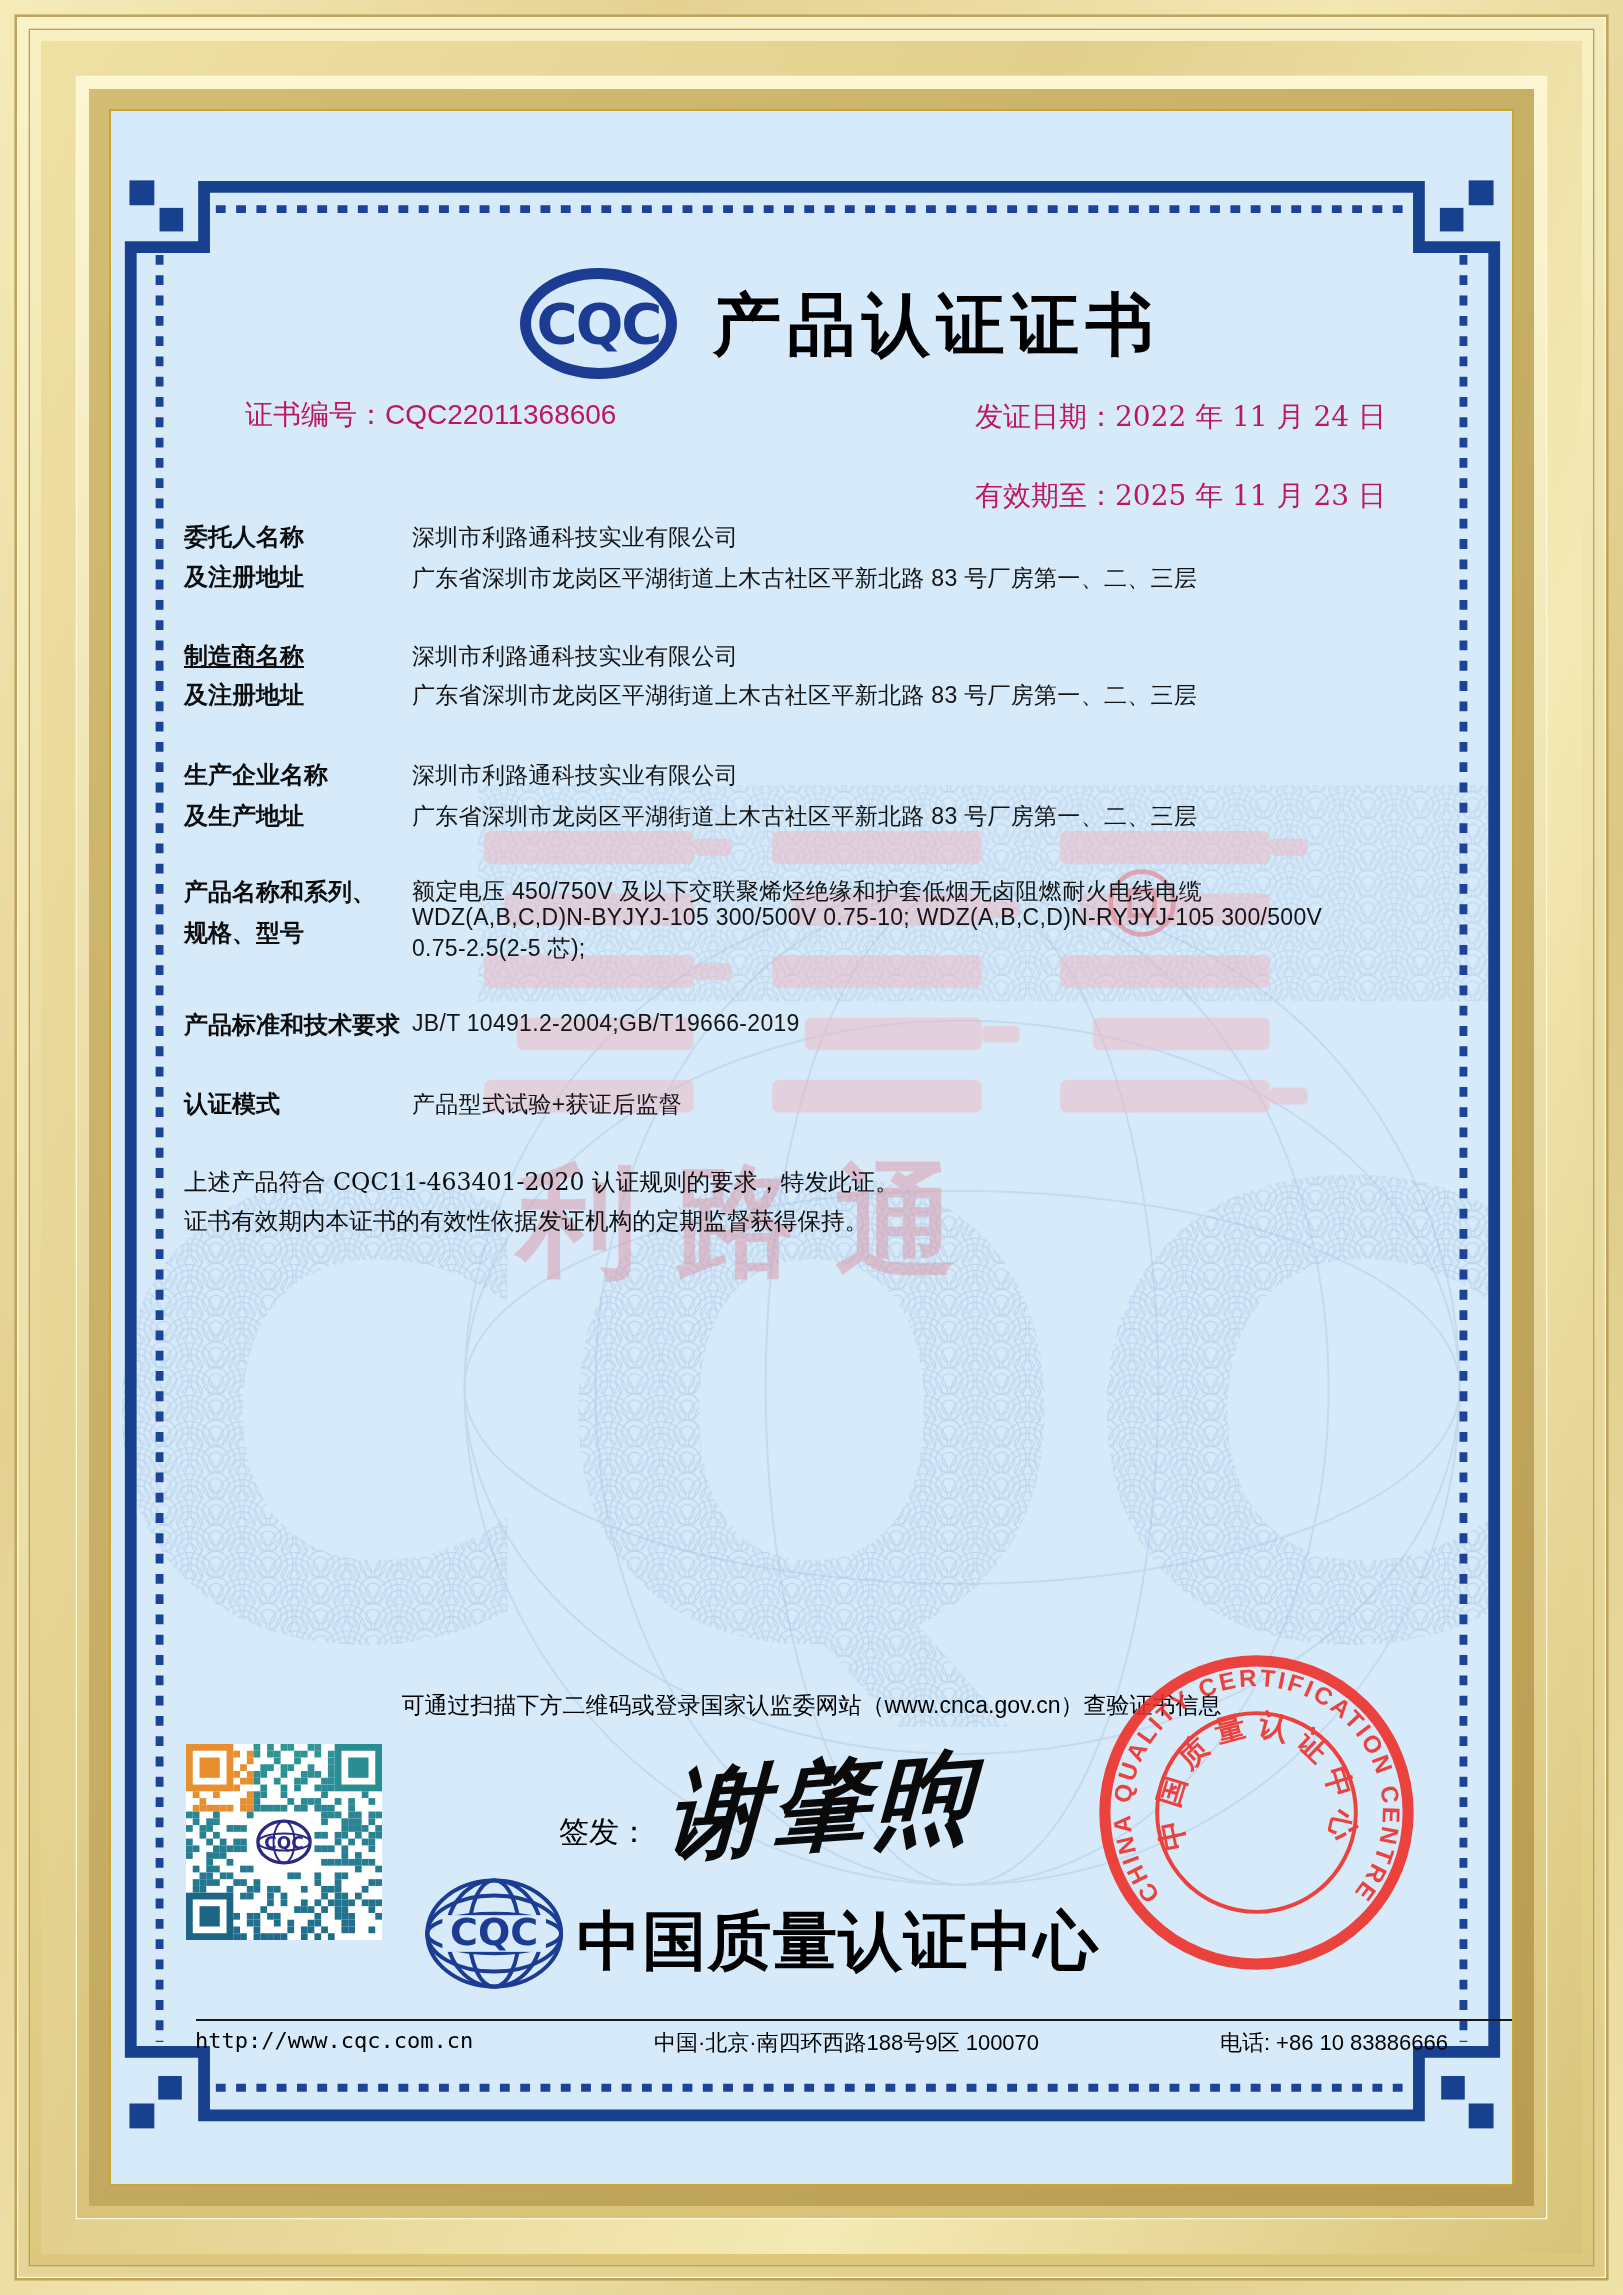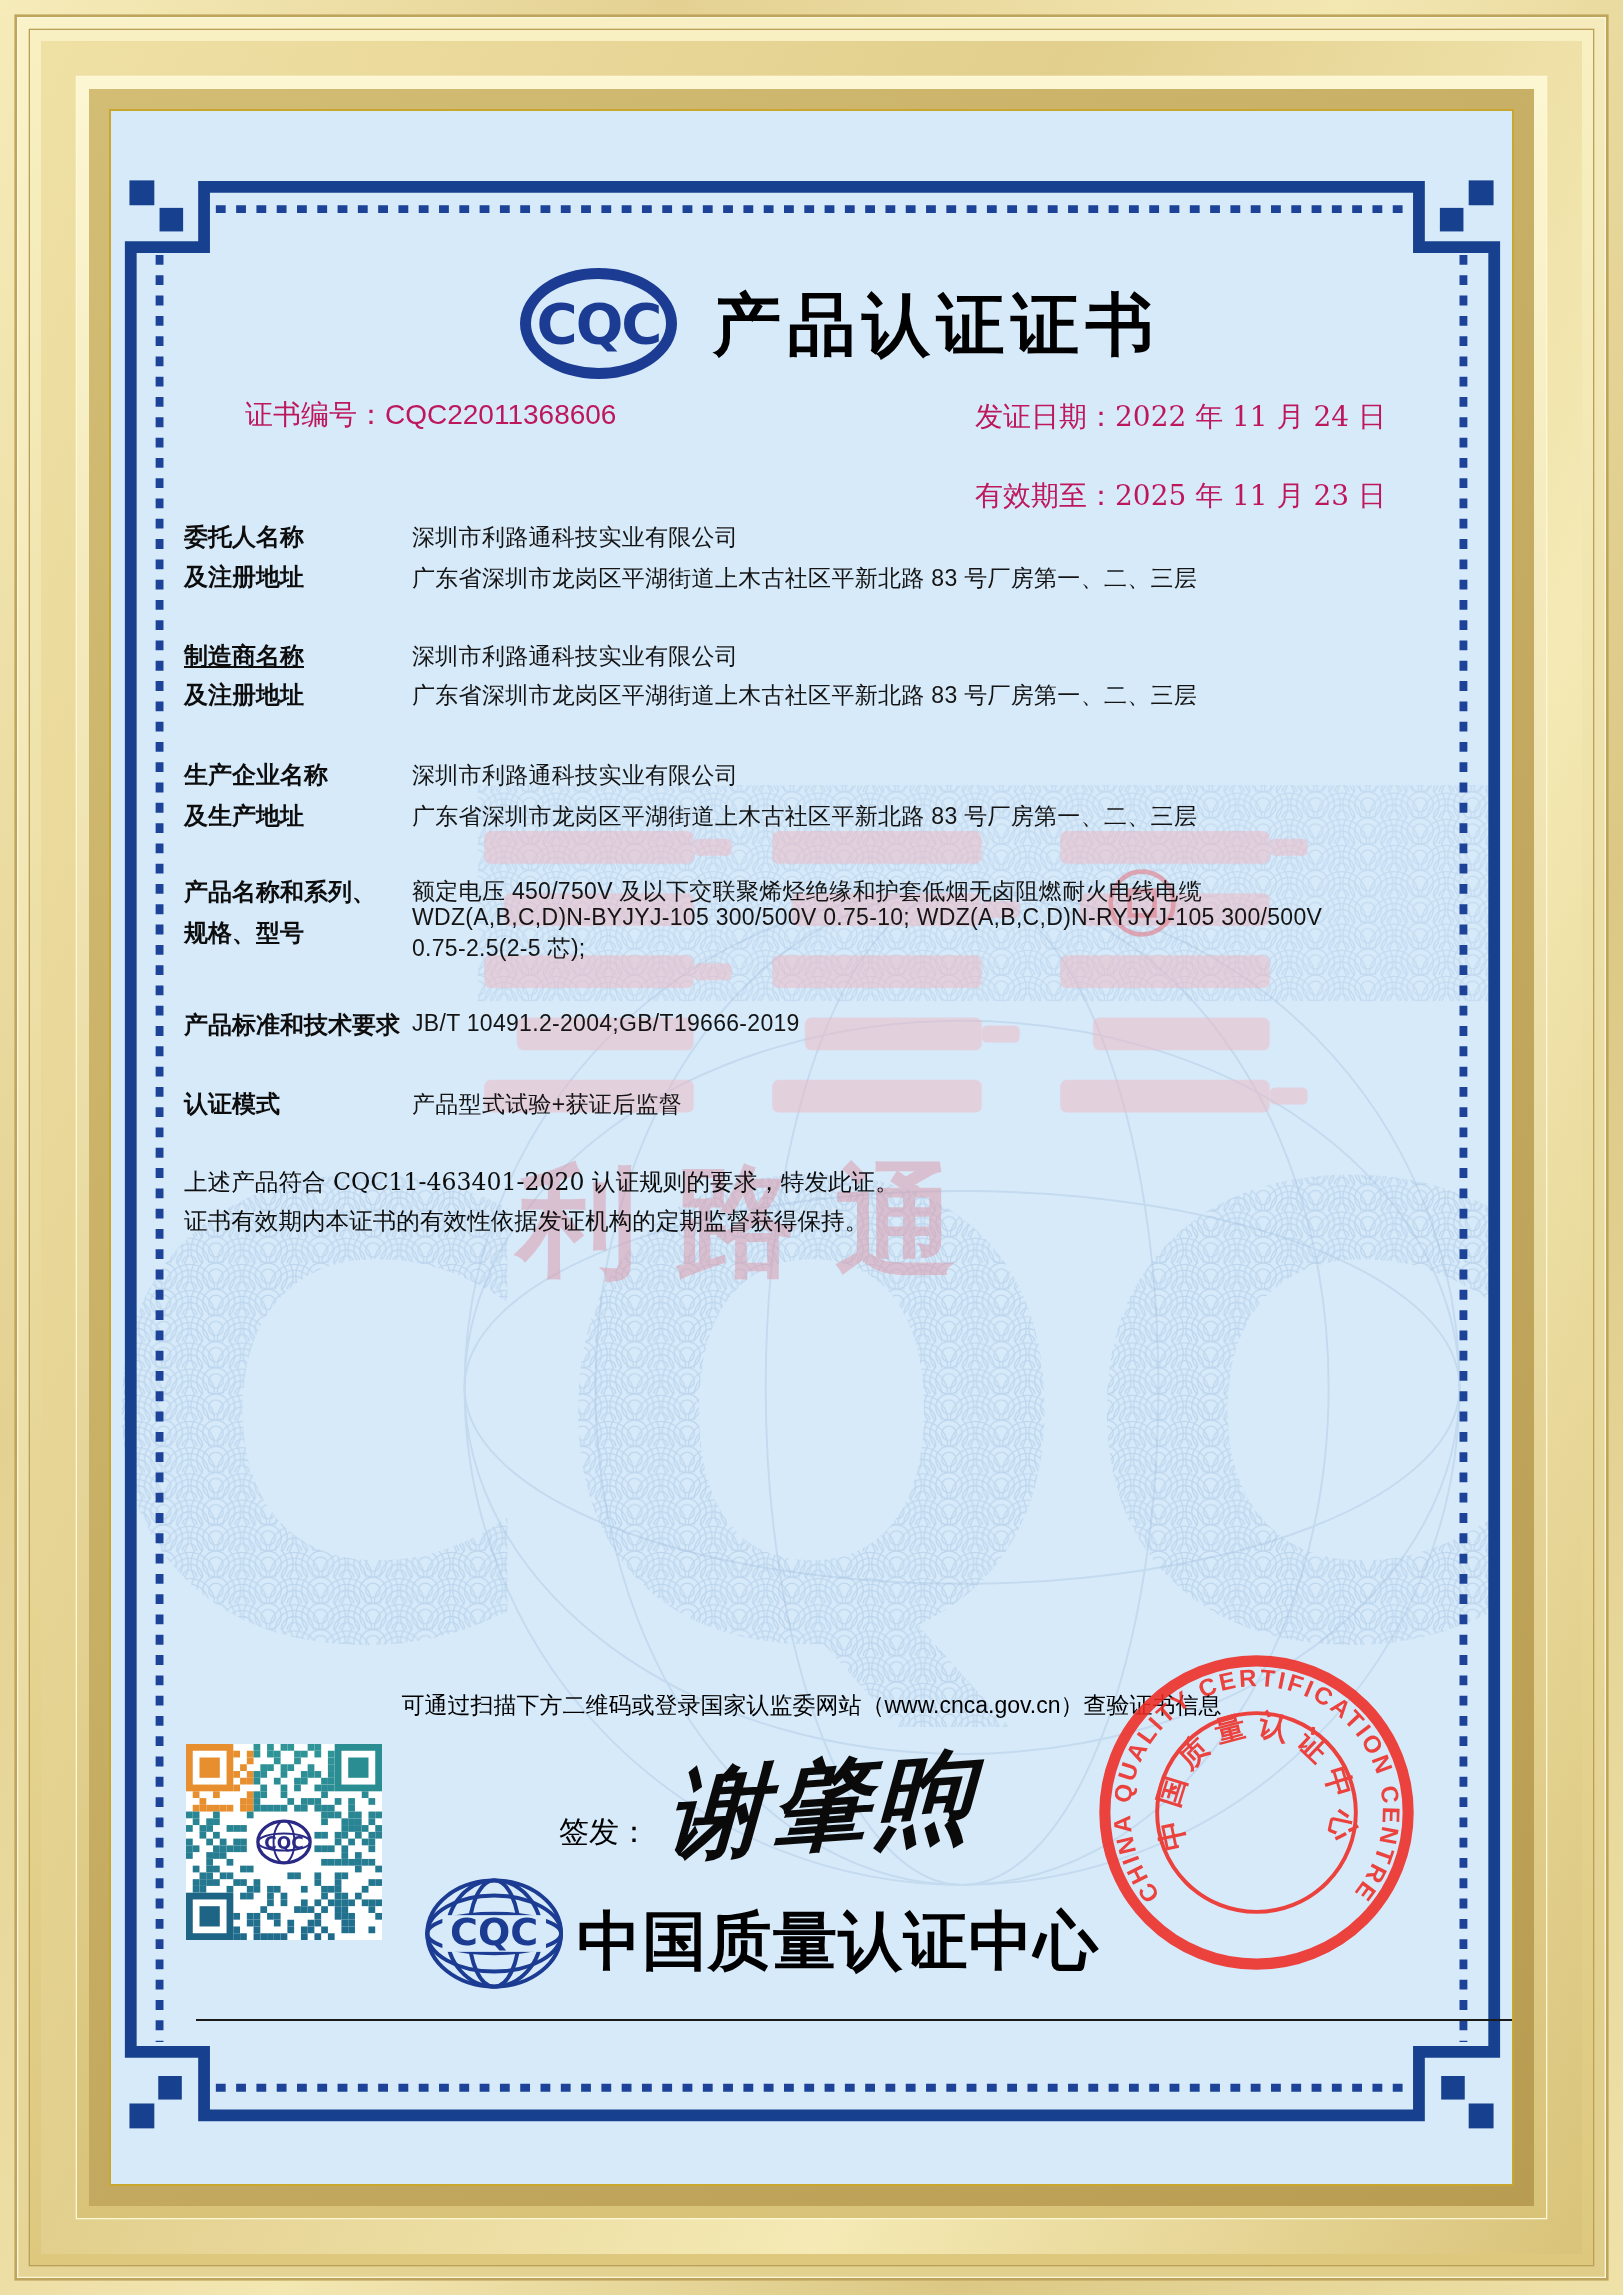--- a/index.html
+++ b/index.html
@@ -495,16 +495,21 @@
       <circle cx="270" cy="270" r="152" fill="none" stroke="#ee2b24" stroke-width="6"></circle>
       <text font-family="Liberation Sans, sans-serif" font-size="37" font-weight="600" fill="#ee2b24" letter-spacing="4">
         <textPath href="#tp-outer" startOffset="50%" text-anchor="middle">CHINA  QUALITY  CERTIFICATION  CENTRE</textPath>
       </text>
       <text font-size="46" font-weight="600" fill="#ee2b24" letter-spacing="14">
         <textPath href="#tp-inner" startOffset="50%" text-anchor="middle">中国质量认证中心</textPath>
       </text>
     </svg>
 
     <div class="footline"></div>
+    <div class="footer">
+      <span class="foot-url">http://www.cqc.com.cn</span>
+      <span>中国·北京·南四环西路188号9区  100070</span>
+      <span>电话: +86 10 83886666</span>
+    </div>
 
   </div>
 </div>
 
 
 </body></html>

